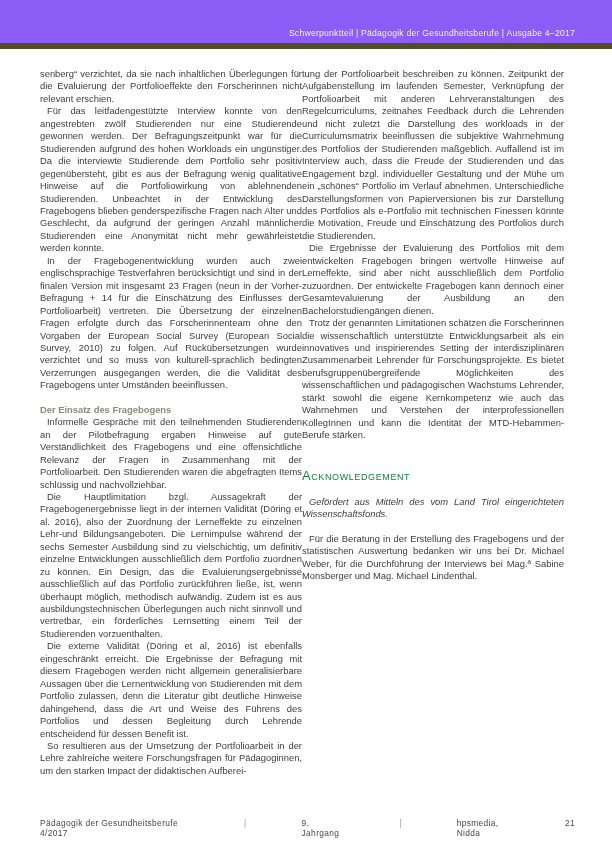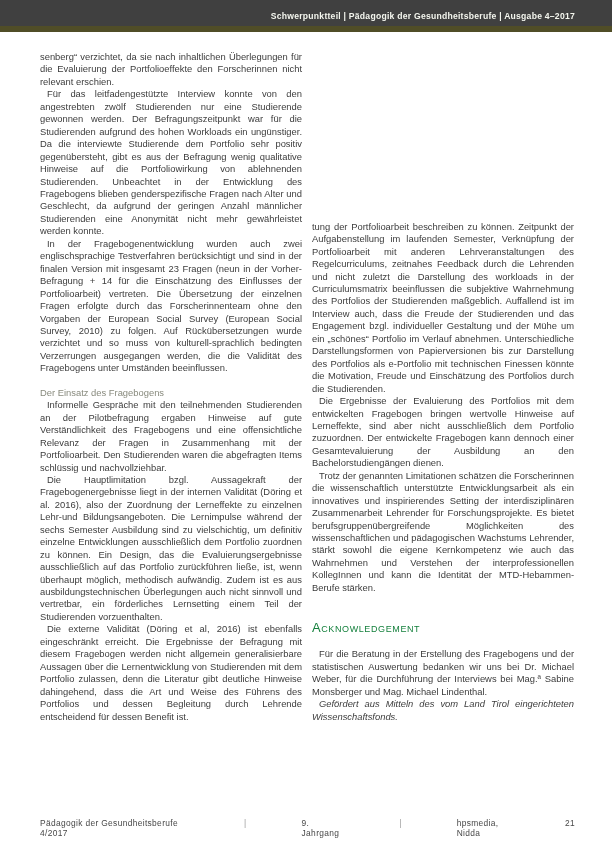--- a/index.html
+++ b/index.html
@@ -8,64 +8,62 @@
     background: #ffffff;
     font-family: "Liberation Sans", sans-serif;
     position: relative;
     overflow: hidden;
   }
   .page { position: relative; width: 612px; height: 859px; background: #ffffff; }
 
   
   .header {
     position: relative;
-    width: 100%; height: 32px;
-    background: #404040;
-    font-weight: bold;
+    width: 100%; height: 49px;
+    background: #8b5cf6;
   }
   .header-title {
     position: absolute;
     right: 37px; bottom: 11px;
     color: #f4f6ee;
     font-size: 8.6px;
     letter-spacing: 0.25px;
     white-space: nowrap;
   }
   .header-strip {
     position: absolute;
     left: 0; bottom: 0;
     width: 100%; height: 6px;
     background: #504D27;
   }
 
   
   .content {
     display: flex;
-    gap: 10px;
     padding: 19px 38px 0 40px;
     box-sizing: border-box;
-    align-items: flex-end;
   }
   .col {
     width: 262px;
     font-size: 9.4px;
     line-height: 12.45px;
     color: #3c3c3c;
     text-align: justify;
     hyphens: auto;
   }
   .col p { margin: 0; }
   .para-indent { text-indent: 7px; }
   .para-italic { font-style: italic; }
   .para-gap { margin-top: 12.4px !important; }
 
   .subheading {
     color: #888a7d;
     margin-top: 12px !important;
     text-align: left;
+    font-weight: bold;
   }
   .heading {
     font-variant: small-caps;
     font-size: 13px;
     letter-spacing: 0.6px;
     color: #15803d;
     margin-top: 27px !important;
     margin-bottom: 13px !important;
     text-align: left;
     line-height: 14px;
@@ -104,29 +102,30 @@
   <div class="content">
 
     <div class="col">
       <p>senberg“ verzichtet, da sie nach inhaltlichen Überlegungen für die Evaluierung der Portfolioeffekte den Forscherinnen nicht relevant erschien.</p>
       <p class="para-indent">Für das leitfadengestützte Interview konnte von den angestrebten zwölf Studierenden nur eine Studierende gewonnen werden. Der Befragungszeitpunkt war für die Studierenden aufgrund des hohen Workloads ein ungünstiger. Da die interviewte Studierende dem Portfolio sehr positiv gegenübersteht, gibt es aus der Befragung wenig qualitative Hinweise auf die Portfoliowirkung von ablehnenden Studierenden. Unbeachtet in der Entwicklung des Fragebogens blieben genderspezifische Fragen nach Alter und Geschlecht, da aufgrund der geringen Anzahl männlicher Studierenden eine Anonymität nicht mehr gewährleistet werden konnte.</p>
       <p class="para-indent">In der Fragebogenentwicklung wurden auch zwei englischsprachige Testverfahren berücksichtigt und sind in der finalen Version mit insgesamt 23 Fragen (neun in der Vorher-Befragung + 14 für die Einschätzung des Einflusses der Portfolioarbeit) vertreten. Die Übersetzung der einzelnen Fragen erfolgte durch das Forscherinnenteam ohne den Vorgaben der European Social Survey (European Social Survey, 2010) zu folgen. Auf Rückübersetzungen wurde verzichtet und so muss von kulturell-sprachlich bedingten Verzerrungen ausgegangen werden, die die Validität des Fragebogens unter Umständen beeinflussen.</p>
       <p class="subheading">Der Einsatz des Fragebogens</p>
       <p class="para-indent">Informelle Gespräche mit den teilnehmenden Studierenden an der Pilotbefragung ergaben Hinweise auf gute Verständlichkeit des Fragebogens und eine offensichtliche Relevanz der Fragen in Zusammenhang mit der Portfolioarbeit. Den Studierenden waren die abgefragten Items schlüssig und nachvollziehbar.</p>
       <p class="para-indent">Die Hauptlimitation bzgl. Aussagekraft der Fragebogenergebnisse liegt in der internen Validität (Döring et al. 2016), also der Zuordnung der Lerneffekte zu einzelnen Lehr-und Bildungsangeboten. Die Lernimpulse während der sechs Semester Ausbildung sind zu vielschichtig, um definitiv einzelne Entwicklungen ausschließlich dem Portfolio zuordnen zu können. Ein Design, das die Evaluierungsergebnisse ausschließlich auf das Portfolio zurückführen ließe, ist, wenn überhaupt möglich, methodisch aufwändig. Zudem ist es aus ausbildungstechnischen Überlegungen auch nicht sinnvoll und vertretbar, ein förderliches Lernsetting einem Teil der Studierenden vorzuenthalten.</p>
       <p class="para-indent">Die externe Validität (Döring et al, 2016) ist ebenfalls eingeschränkt erreicht. Die Ergebnisse der Befragung mit diesem Fragebogen werden nicht allgemein generalisierbare Aussagen über die Lernentwicklung von Studierenden mit dem Portfolio zulassen, denn die Literatur gibt deutliche Hinweise dahingehend, dass die Art und Weise des Führens des Portfolios und dessen Begleitung durch Lehrende entscheidend für dessen Benefit ist.</p>
+      <p class="para-indent">So resultieren aus der Umsetzung der Portfolioarbeit in der Lehre zahlreiche weitere Forschungsfragen für Pädagoginnen, um den starken Impact der didaktischen Aufberei-</p>
     </div>
 
     <div class="col">
       <p>tung der Portfolioarbeit beschreiben zu können. Zeitpunkt der Aufgabenstellung im laufenden Semester, Verknüpfung der Portfolioarbeit mit anderen Lehrveranstaltungen des Regelcurriculums, zeitnahes Feedback durch die Lehrenden und nicht zuletzt die Darstellung des workloads in der Curriculumsmatrix beeinflussen die subjektive Wahrnehmung des Portfolios der Studierenden maßgeblich. Auffallend ist im Interview auch, dass die Freude der Studierenden und das Engagement bzgl. individueller Gestaltung und der Mühe um ein „schönes“ Portfolio im Verlauf abnehmen. Unterschiedliche Darstellungsformen von Papierversionen bis zur Darstellung des Portfolios als e-Portfolio mit technischen Finessen könnte die Motivation, Freude und Einschätzung des Portfolios durch die Studierenden.</p>
       <p class="para-indent">Die Ergebnisse der Evaluierung des Portfolios mit dem entwickelten Fragebogen bringen wertvolle Hinweise auf Lerneffekte, sind aber nicht ausschließlich dem Portfolio zuzuordnen. Der entwickelte Fragebogen kann dennoch einer Gesamtevaluierung der Ausbildung an den Bachelorstudiengängen dienen.</p>
       <p class="para-indent">Trotz der genannten Limitationen schätzen die Forscherinnen die wissenschaftlich unterstützte Entwicklungsarbeit als ein innovatives und inspirierendes Setting der interdisziplinären Zusammenarbeit Lehrender für Forschungsprojekte. Es bietet berufsgruppenübergreifende Möglichkeiten des wissenschaftlichen und pädagogischen Wachstums Lehrender, stärkt sowohl die eigene Kernkompetenz wie auch das Wahrnehmen und Verstehen der interprofessionellen KollegInnen und kann die Identität der MTD-Hebammen-Berufe stärken.</p>
       <p class="heading">Acknowledgement</p>
+      <p class="para-indent para-italic">Gefördert aus Mitteln des vom Land Tirol eingerichteten Wissenschaftsfonds.</p>
       <p class="para-indent para-gap">Für die Beratung in der Erstellung des Fragebogens und der statistischen Auswertung bedanken wir uns bei Dr. Michael Weber, für die Durchführung der Interviews bei Mag.ª Sabine Monsberger und Mag. Michael Lindenthal.</p>
-      <p class="para-indent para-italic">Gefördert aus Mitteln des vom Land Tirol eingerichteten Wissenschaftsfonds.</p>
     </div>
 
   </div>
 
   <div class="footer">
     <span>Pädagogik der Gesundheitsberufe 4/2017</span>
     <span class="sep">|</span>
     <span>9. Jahrgang</span>
     <span class="sep">|</span>
     <span>hpsmedia, Nidda</span>

